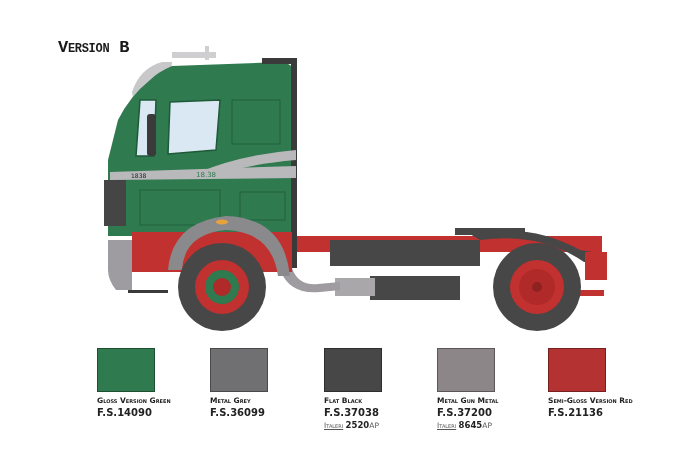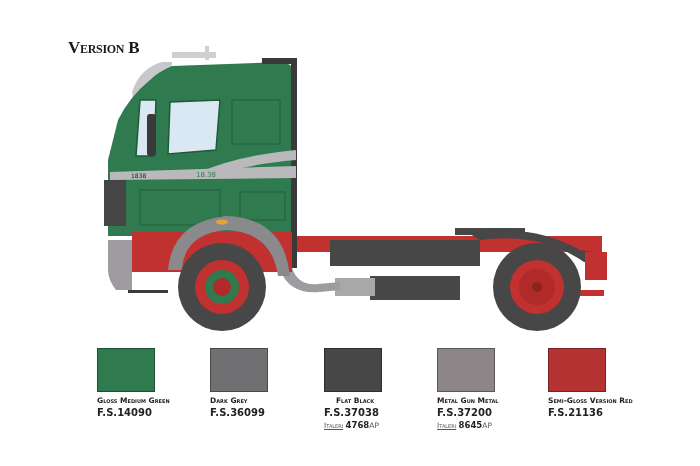--- a/index.html
+++ b/index.html
@@ -1,17 +1,17 @@
 <!DOCTYPE html>
 <html><head>
 <meta charset="utf-8">
 <style>
   html, body { margin:0; padding:0; background:#ffffff; }
   body { width:700px; height:466px; position:relative; overflow:hidden; font-family:"Liberation Sans", sans-serif; }
-  .title { position:absolute; left:68px; top:38px; font-family:Liberation Serif, serif; font-weight:bold; font-size:17px; color:#1a1a1a; letter-spacing:-0.3px; font-variant:small-caps; }
+  .title { position:absolute; left:58px; top:38px; font-family:Liberation Mono, monospace; font-weight:bold; font-size:17px; color:#1a1a1a; letter-spacing:-0.3px; font-variant:small-caps; }
   .truck { position:absolute; left:0; top:0; }
   .swatch { position:absolute; top:348px; width:58px; height:44px; box-sizing:border-box; border:1px solid rgba(0,0,0,0.35); }
   .label { position:absolute; top:396px; font-family:"DejaVu Sans", sans-serif; font-weight:bold; font-size:7.5px; color:#222; font-variant:small-caps; white-space:nowrap; }
   .fs { position:absolute; top:407px; font-family:"DejaVu Sans", sans-serif; font-weight:bold; font-size:10px; color:#222; white-space:nowrap; }
   .italeri { position:absolute; top:420px; font-family:"DejaVu Sans", sans-serif; font-size:7.5px; color:#555; white-space:nowrap; }
   .italeri b { color:#222; font-size:8.5px; }
   .italeri .pre { font-variant:small-caps;text-decoration:underline; }
 </style>
 </head>
 <body>
@@ -79,31 +79,31 @@
 
   <g>
     <circle cx="222" cy="287" r="44" fill="#474747"></circle>
     <circle cx="222" cy="287" r="27" fill="#c0312f"></circle>
     <circle cx="222" cy="287" r="17" fill="#2f7a4f"></circle>
     <circle cx="222" cy="287" r="9" fill="#b02a29"></circle>
   </g>
 </svg>
 
 <div class="swatch" style="left: 97px; background: rgb(47, 122, 79);"></div>
-<div class="label" style="left:97px">Gloss Medium Green</div>
+<div class="label" style="left:97px">Gloss Version Green</div>
 <div class="fs" style="left:97px">F.S.14090</div>
 
 <div class="swatch" style="left: 210px; background: rgb(112, 112, 114);"></div>
-<div class="label" style="left:210px">Dark Grey</div>
+<div class="label" style="left:210px">Metal Grey</div>
 <div class="fs" style="left:210px">F.S.36099</div>
 
 <div class="swatch" style="left: 324px; background: rgb(71, 71, 71);"></div>
-<div class="label" style="left:336px">Flat Black</div>
+<div class="label" style="left:324px">Flat Black</div>
 <div class="fs" style="left:324px">F.S.37038</div>
-<div class="italeri" style="left:324px"><span class="pre">Italeri</span> <b>4768</b><span>AP</span></div>
+<div class="italeri" style="left:324px"><span class="pre">Italeri</span> <b>2520</b><span>AP</span></div>
 
 <div class="swatch" style="left: 437px; background: rgb(141, 134, 137);"></div>
 <div class="label" style="left:437px">Metal Gun Metal</div>
 <div class="fs" style="left:437px">F.S.37200</div>
 <div class="italeri" style="left:437px"><span class="pre">Italeri</span> <b>8645</b><span>AP</span></div>
 
 <div class="swatch" style="left: 548px; background: rgb(181, 50, 51);"></div>
 <div class="label" style="left:548px">Semi-Gloss Version Red</div>
 <div class="fs" style="left:548px">F.S.21136</div>
 

